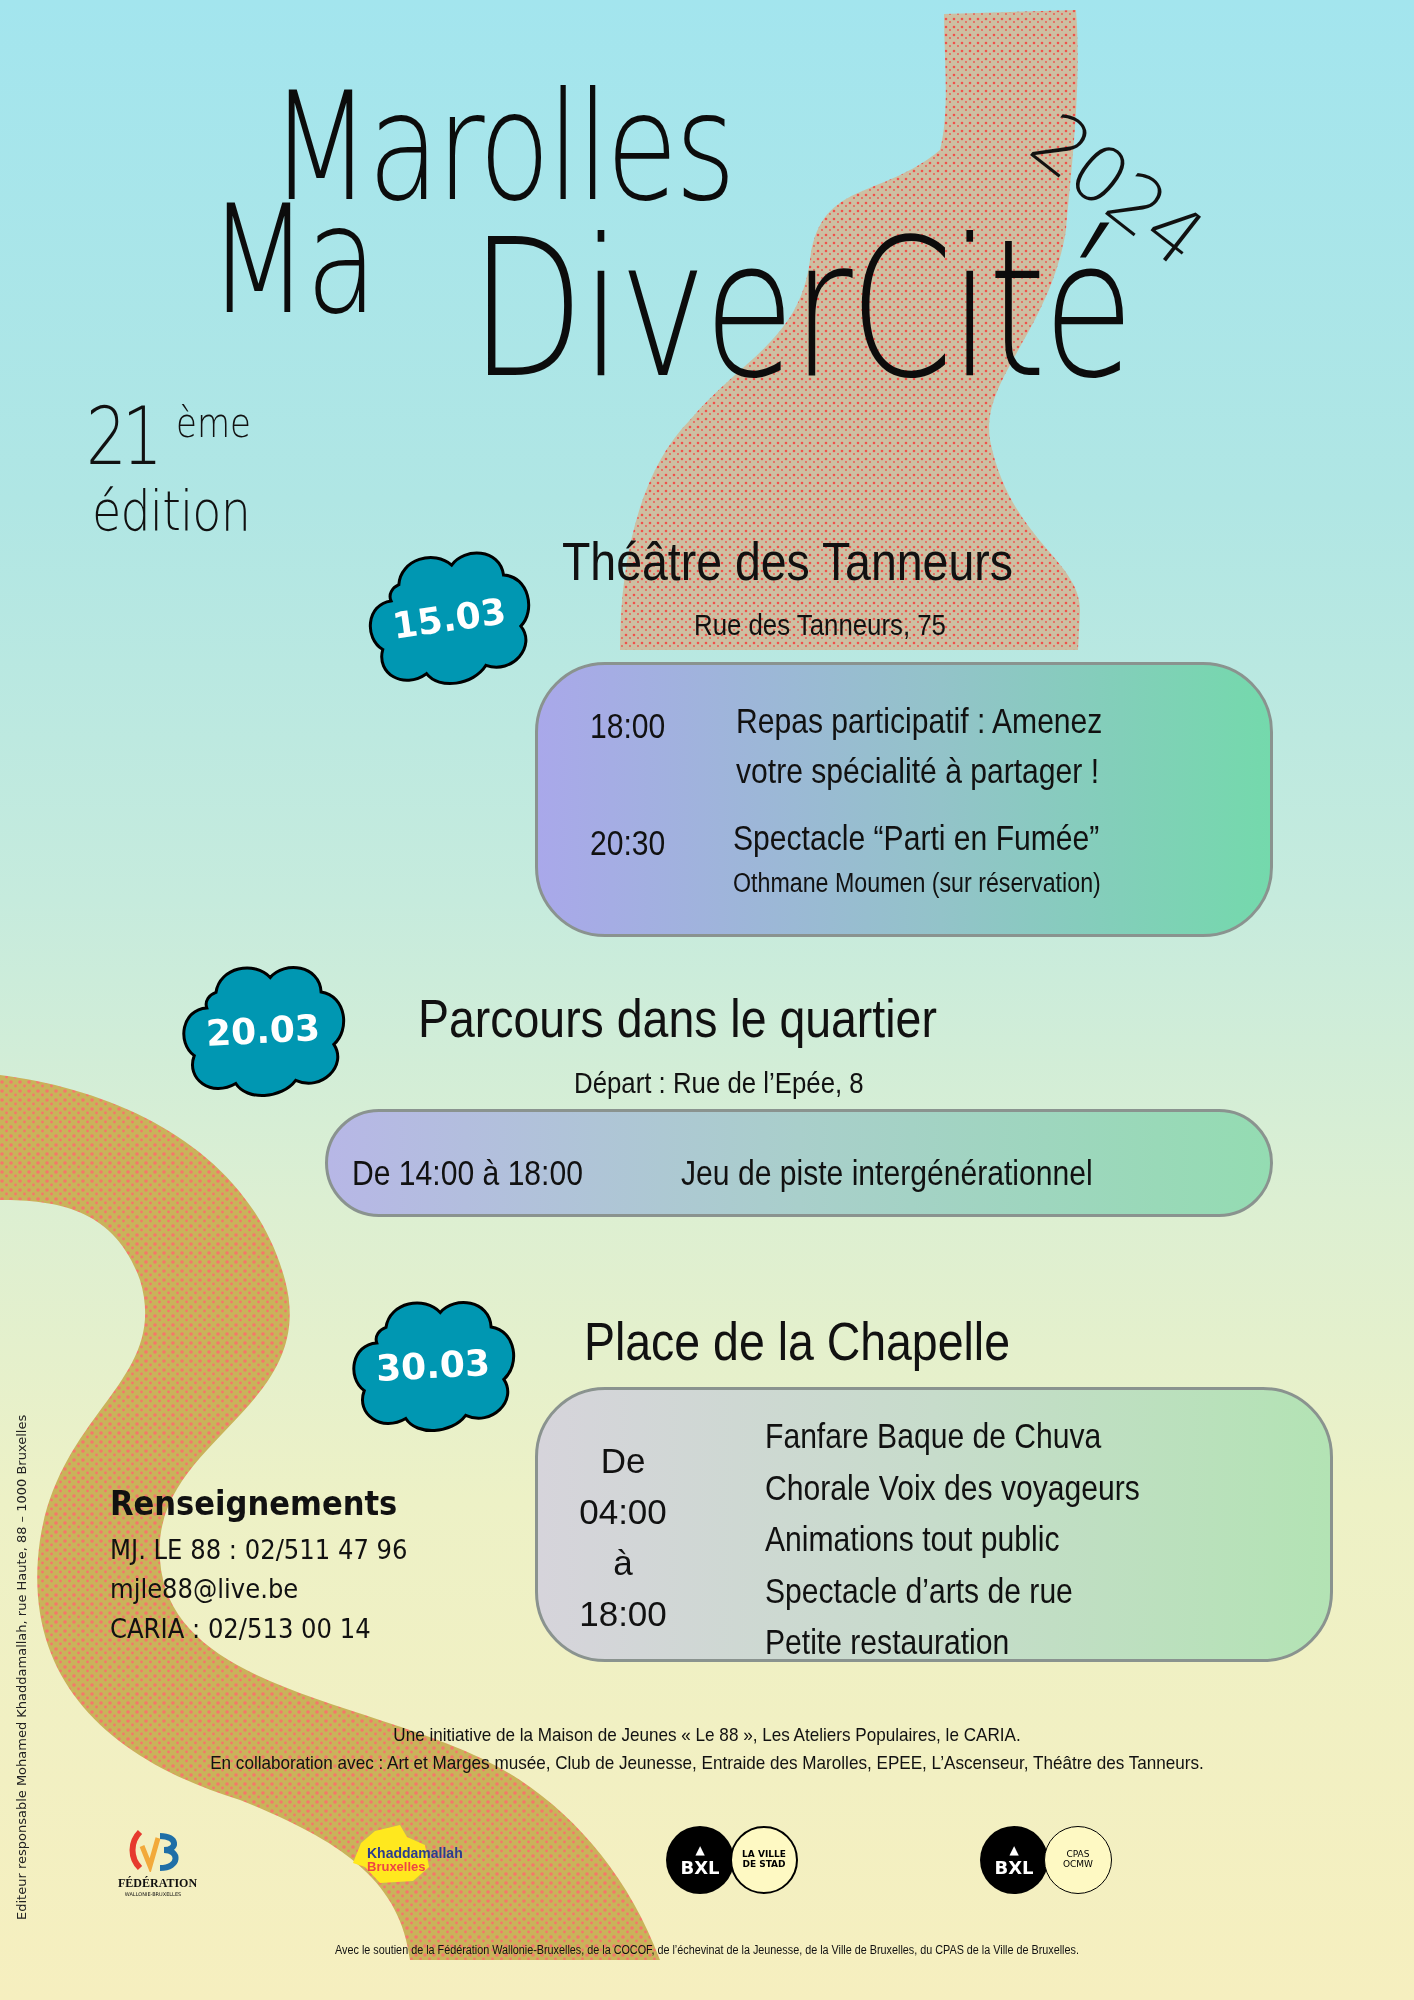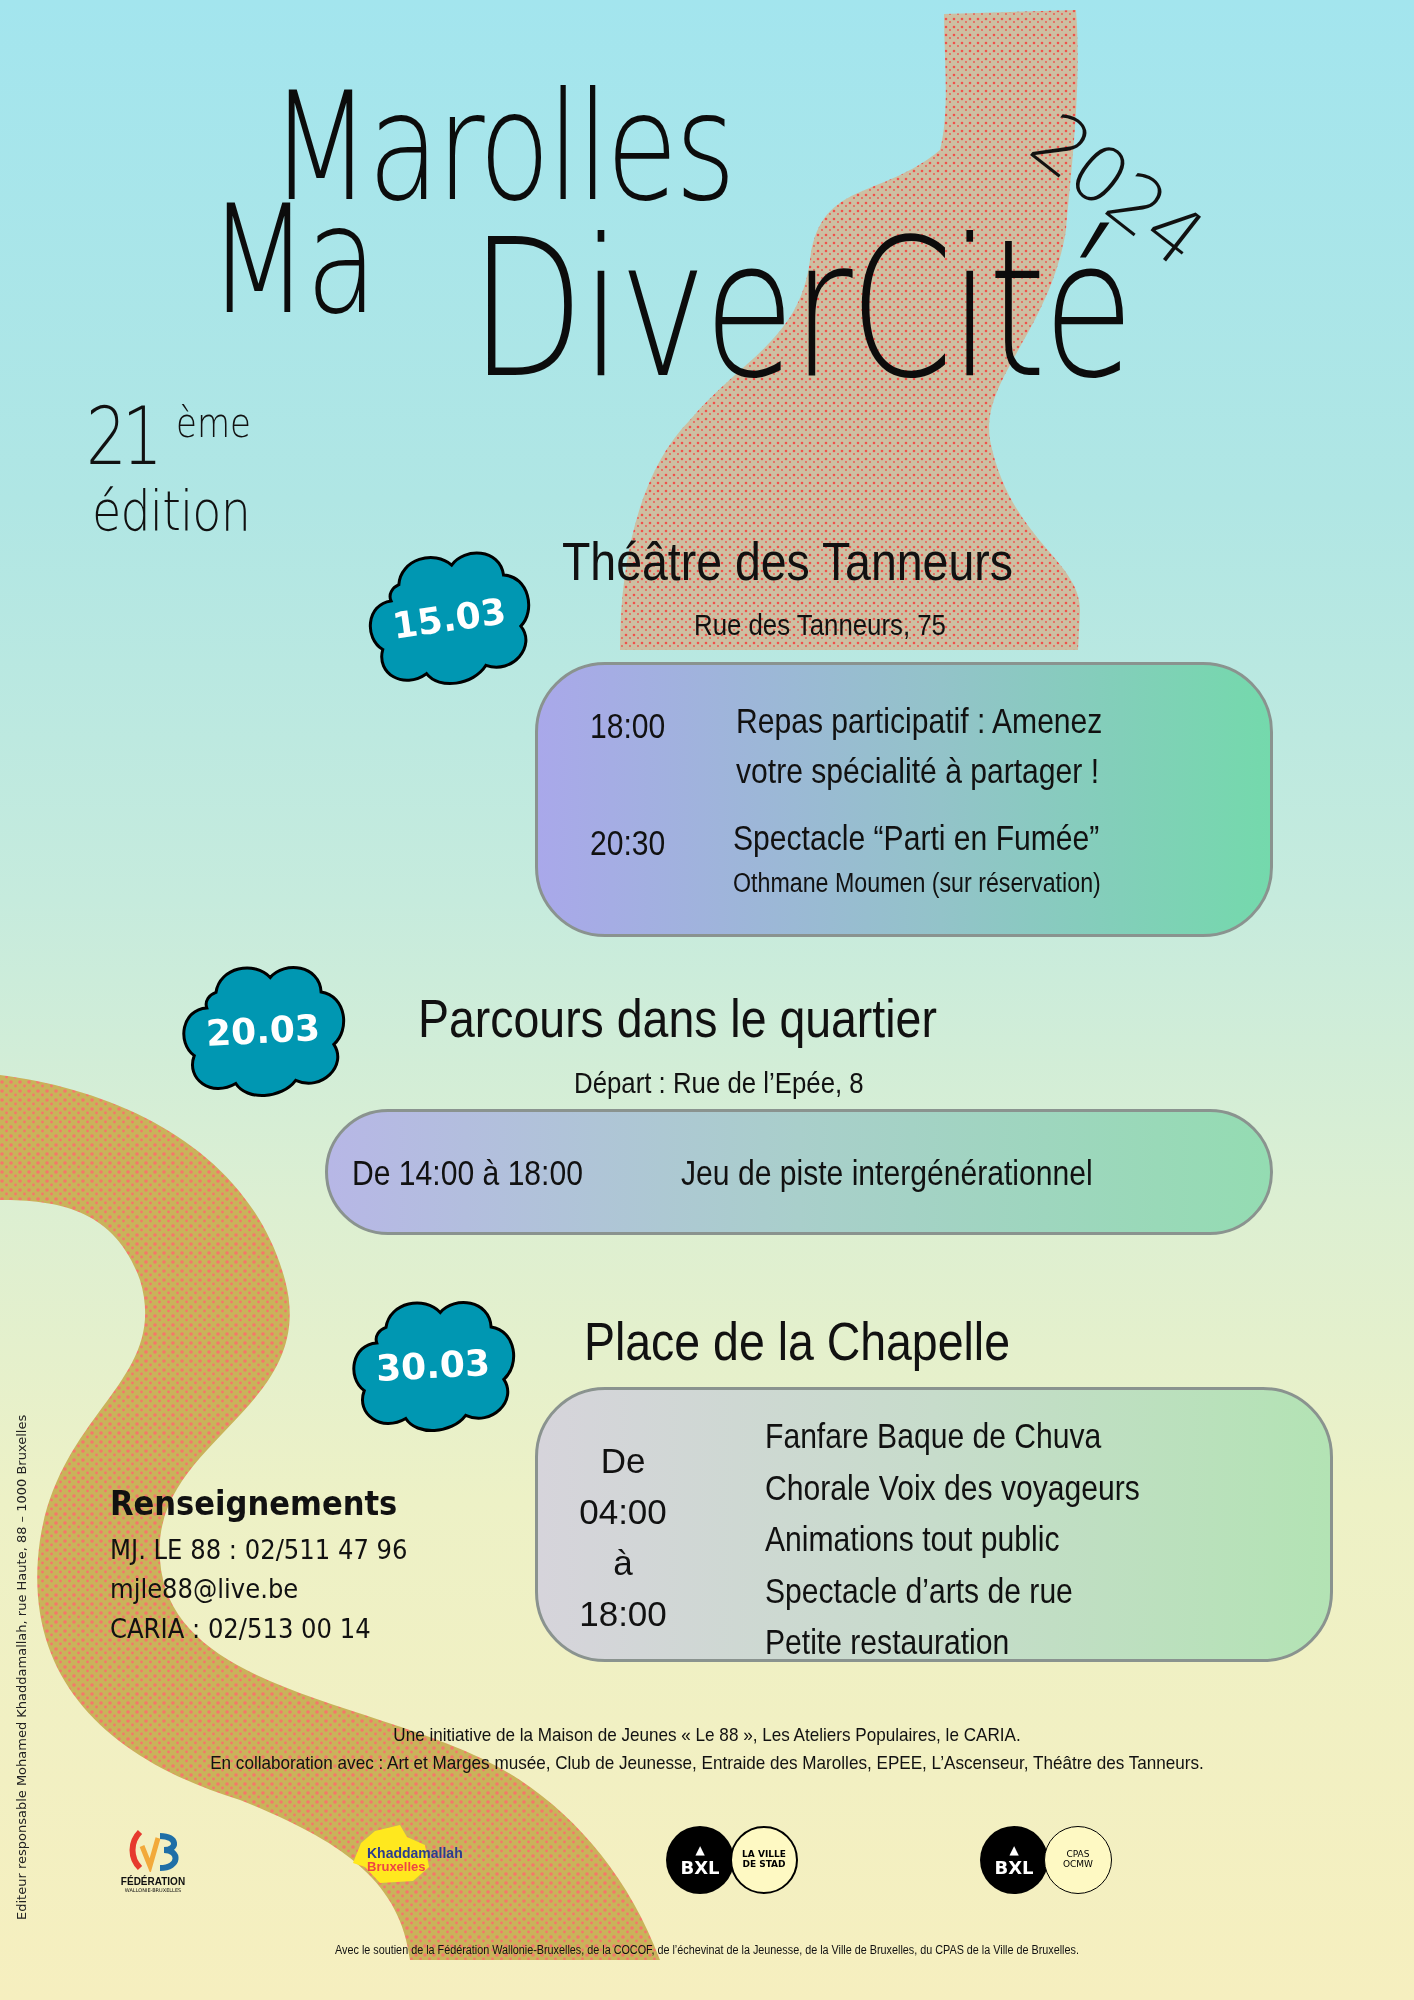--- a/index.html
+++ b/index.html
@@ -44,21 +44,21 @@
     position: absolute; left: 0; top: 0; width: 100%; height: 100%;
     display: flex; align-items: center; justify-content: center;
     color: #fff; font-weight: bold; font-size: 36px; font-family: "DejaVu Sans", sans-serif;
   }
 
   .box {
     border: 3px solid #8a938f;
     border-radius: 70px;
   }
   .box1 { left: 535px; top: 662px; width: 738px; height: 275px; background: linear-gradient(90deg, #a9a8ea 0%, #93c3c9 55%, #74d9ac 100%); }
-  .box2 { left: 325px; top: 1109px; width: 948px; height: 126px; border-radius: 63px; background: linear-gradient(90deg, #b7b7e6 0%, #a9cfcb 50%, #94dcb2 100%); }
+  .box2 { left: 325px; top: 1109px; width: 948px; height: 108px; border-radius: 63px; background: linear-gradient(90deg, #b7b7e6 0%, #a9cfcb 50%, #94dcb2 100%); }
   .box3 { left: 535px; top: 1387px; width: 798px; height: 275px; background: linear-gradient(90deg, #d6d4db 0%, #c7dccb 50%, #b3e3b4 100%); }
 
   .txt { font-family: "Liberation Sans", sans-serif; white-space: nowrap; transform: scaleX(0.86); transform-origin: left top; }
   .t34 { font-size: 35px; line-height: 1.2; }
   .t28 { font-size: 27px; }
 
   .info-title { font-family: "DejaVu Sans", sans-serif; font-weight: bold; font-size: 34px; transform: scaleX(0.9); transform-origin: left top; }
   .info-line { font-family: "DejaVu Sans", sans-serif; font-size: 27px; transform: scaleX(0.9); transform-origin: left top; white-space: nowrap; }
 
   .credit { font-family: "Liberation Sans", sans-serif; font-size: 19px; white-space: nowrap; transform: scaleX(0.9); transform-origin: center top; text-align: center; width: 1414px; left: 0; }
@@ -168,21 +168,21 @@
 <div class="abs credit" style="top:1752px;">En collaboration avec : Art et Marges musée, Club de Jeunesse, Entraide des Marolles, EPEE, L’Ascenseur, Théâtre des Tanneurs.</div>
 <div class="abs credit support" style="top:1943px;">Avec le soutien de la Fédération Wallonie-Bruxelles, de la COCOF, de l’échevinat de la Jeunesse, de la Ville de Bruxelles, du CPAS de la Ville de Bruxelles.</div>
 <div class="abs vertical">Editeur responsable Mohamed Khaddamallah, rue Haute, 88 – 1000 Bruxelles</div>
 
 <div class="abs" style="left:118px;top:1828px;width:70px;text-align:center;">
   <svg width="54" height="44" viewBox="0 0 54 44">
     <path d="M14 4 C4 14 4 30 14 40" stroke="#e63a2e" stroke-width="6" fill="none"></path>
     <path d="M16 18 L24 38 L32 10" stroke="#f2a93b" stroke-width="5" fill="none"></path>
     <path d="M34 8 C52 8 52 22 38 22 C54 22 54 40 34 40" stroke="#1f6fa7" stroke-width="6" fill="none"></path>
   </svg>
-  <div style="font-size:10px;font-weight:bold;font-family:Liberation Sans, sans-serif;">FÉDÉRATION</div>
+  <div style="font-size:12px;font-weight:bold;font-family:Liberation Serif, serif;">FÉDÉRATION</div>
   <div style="font-size:5px;font-family:'DejaVu Sans',sans-serif;">WALLONIE-BRUXELLES</div>
 </div>
 
 <div class="abs" style="left:345px;top:1823px;width:130px;height:64px;">
   <svg width="130" height="64" viewBox="0 0 130 64" style="position:absolute;left:0;top:0;">
     <path d="M30 8 L55 2 L62 14 L80 22 L84 44 L68 58 L35 60 L20 44 L8 40 L16 20 Z" fill="#ffe81e"></path>
   </svg>
   <div style="position:absolute;left:22px;top:22px;font-size:14px;font-weight:bold;color:#2b3c8f;font-family:'Liberation Sans',sans-serif;">Khaddamallah</div>
   <div style="position:absolute;left:22px;top:36px;font-size:13px;font-weight:bold;color:#ef4444;font-family:'Liberation Sans',sans-serif;">Bruxelles</div>
 </div>

